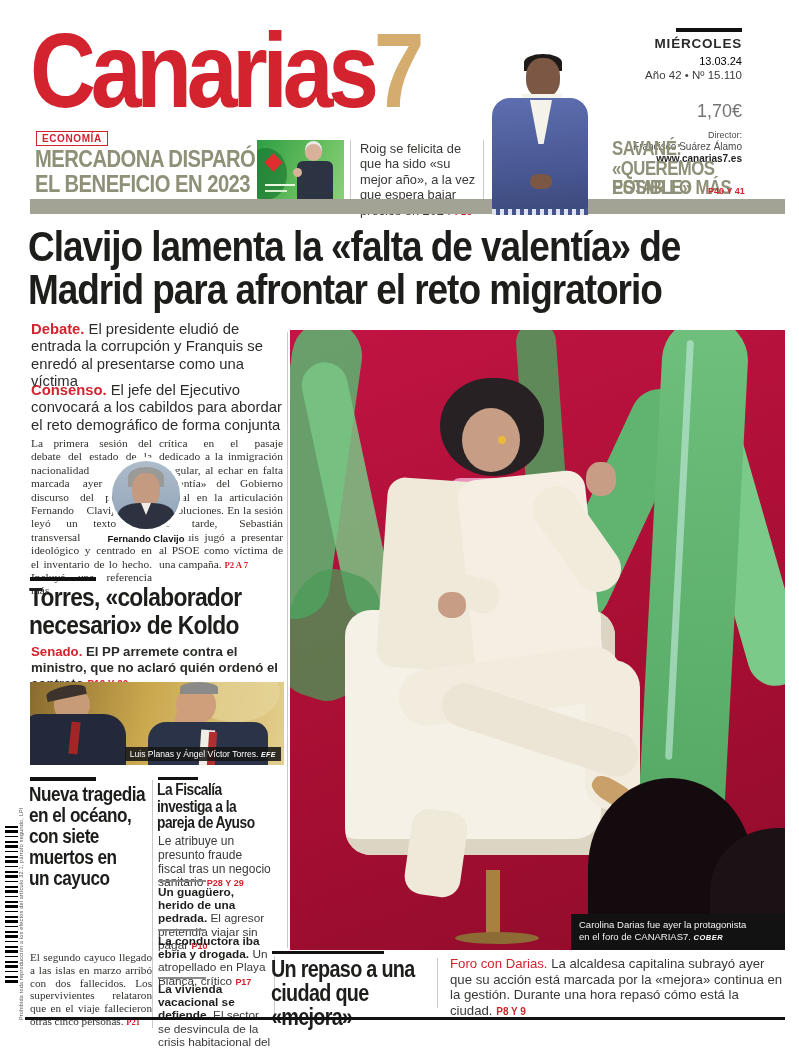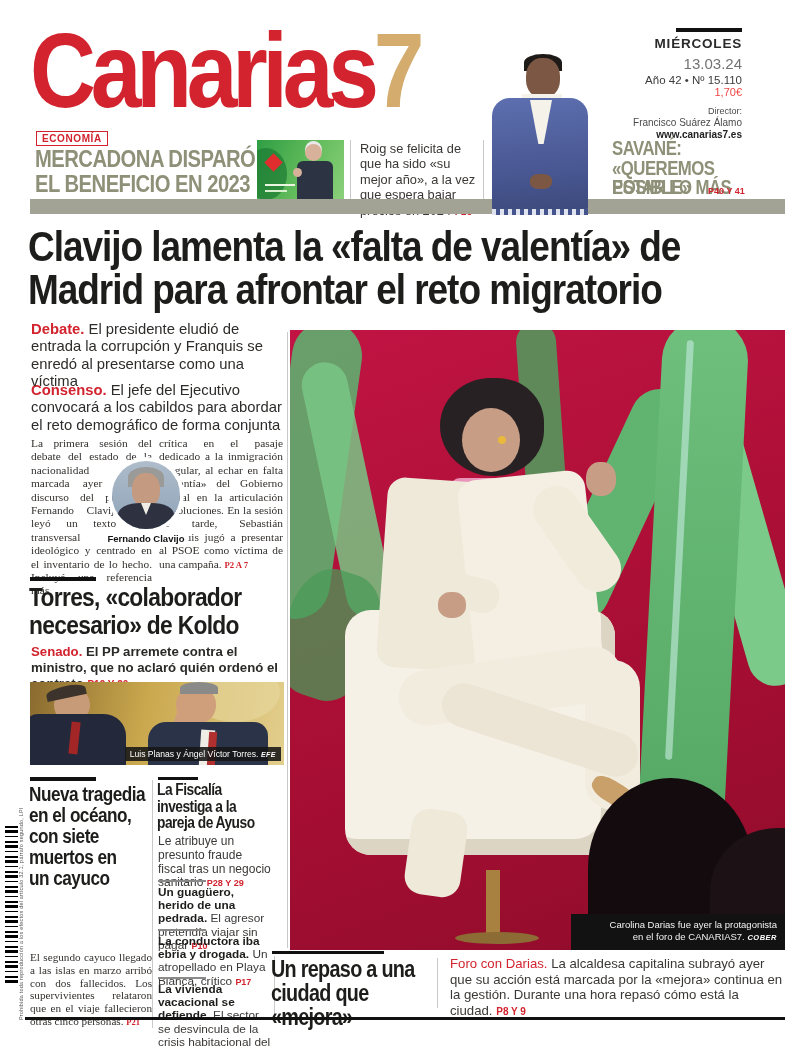--- a/index.html
+++ b/index.html
@@ -25,23 +25,23 @@
 
   <div class="abs" style="left:30px;top:20px;font-size:106px;line-height:100px;font-weight:bold;letter-spacing:-6px;white-space:nowrap;">
     <span class="cx" style="display:inline-block;">
       <span style="color:#d2232e;">Canarias</span><span style="color:#d3ac6e;">7</span>
     </span>
   </div>
 
   <div class="abs rule" style="left:676px;top:28px;width:66px;height:4px;"></div>
   <div class="abs" style="left:540px;top:36px;width:202px;text-align:right;color:#2b2b2b;">
     <div style="font-size:13.5px;font-weight:bold;letter-spacing:.8px;">MIÉRCOLES</div>
-    <div style="font-size:15px;margin-top:4px;color:#737373;">13.03.24</div>
+    <div style="font-size:11px;margin-top:4px;color:#000000;">13.03.24</div>
     <div style="font-size:11.5px;margin-top:2px;color:#3c3c3c;">Año 42 • Nº 15.110</div>
-    <div style="font-size:11px;margin-top:0;color:#ef4444;">1,70€</div>
+    <div style="font-size:18px;margin-top:20px;color:#737373;">1,70€</div>
     <div style="font-size:9px;margin-top:8px;color:#4a4a4a;">Director:</div>
     <div style="font-size:10px;margin-top:1px;color:#4a4a4a;">Francisco Suárez Álamo</div>
     <div style="font-size:10px;font-weight:bold;margin-top:1px;color:#222;">www.canarias7.es</div>
   </div>
 
   <div class="abs" style="left:36px;top:131px;border:1.5px solid #d2232e;color:#d2232e;font-weight:bold;font-size:10px;letter-spacing:.6px;padding:1px 5px;">ECONOMÍA</div>
 
   <div class="abs cx pre hl olive" style="left:35px;top:147px;width:280px;font-size:23.5px;line-height:25px;">MERCADONA DISPARÓ
 EL BENEFICIO EN 2023</div>
 
@@ -98,21 +98,21 @@
   <div class="abs" style="left:112px;top:461px;width:68px;height:68px;border-radius:50%;overflow:hidden;box-shadow:0 0 0 4px #fff;background:linear-gradient(#aebccb,#8fa3b8);z-index:3;">
     <div class="abs" style="left:16px;top:6px;width:36px;height:20px;border-radius:50% 50% 0 0;background:#9a9a98;"></div>
     <div class="abs" style="left:20px;top:12px;width:28px;height:34px;border-radius:45%;background:#c49a80;"></div>
     <div class="abs" style="left:6px;top:42px;width:56px;height:28px;border-radius:40% 40% 0 0;background:#2e3240;"></div>
     <div class="abs" style="left:29px;top:42px;width:10px;height:12px;background:#f0ede6;clip-path:polygon(0 0,100% 0,50% 100%);"></div>
   </div>
   <div class="abs" style="left:104px;top:532px;width:84px;text-align:center;font-size:9.5px;font-weight:bold;background:#fff;padding:1px 0;z-index:3;color:#111;">Fernando Clavijo</div>
 
   <div class="abs hair" style="left:287px;top:332px;width:1px;height:616px;"></div>
 
-  <div class="abs" style="left:290px;top:330px;width:495px;height:620px;overflow:hidden;background:linear-gradient(160deg,#c11444 0%,#a80e33 55%,#8f0c2b 100%);text-align:right;">
+  <div class="abs" style="left:290px;top:330px;width:495px;height:620px;overflow:hidden;background:linear-gradient(160deg,#c11444 0%,#a80e33 55%,#8f0c2b 100%);">
 
     <div class="abs" style="left:-14px;top:-10px;width:70px;height:300px;border-radius:35px;background:#5fae6f;transform:rotate(8deg);opacity:.9;"></div>
     <div class="abs" style="left:34px;top:30px;width:46px;height:260px;border-radius:24px;background:#79c585;transform:rotate(-12deg);opacity:.85;"></div>
     <div class="abs" style="left:-6px;top:240px;width:92px;height:130px;border-radius:40%;background:#4a9a58;transform:rotate(18deg);opacity:.75;"></div>
     <div class="abs" style="left:232px;top:-8px;width:40px;height:210px;border-radius:20px;background:#4f9f5e;transform:rotate(-4deg);opacity:.85;"></div>
     <div class="abs" style="left:300px;top:50px;width:60px;height:250px;border-radius:30px;background:#61b370;transform:rotate(25deg);"></div>
     <div class="abs" style="left:428px;top:90px;width:56px;height:270px;border-radius:30px;background:#7bca89;transform:rotate(-16deg);"></div>
     <div class="abs" style="left:360px;top:-12px;width:86px;height:540px;border-radius:42px;background:linear-gradient(#6fbf7d,#54a763);transform:rotate(3deg);"></div>
     <div class="abs" style="left:386px;top:10px;width:7px;height:420px;border-radius:4px;background:#bfe8d9;opacity:.65;transform:rotate(3deg);"></div>
     <div class="abs" style="left:392px;top:470px;width:42px;height:95px;border-radius:12px;background:#7a4a2f;transform:rotate(5deg);"></div>

